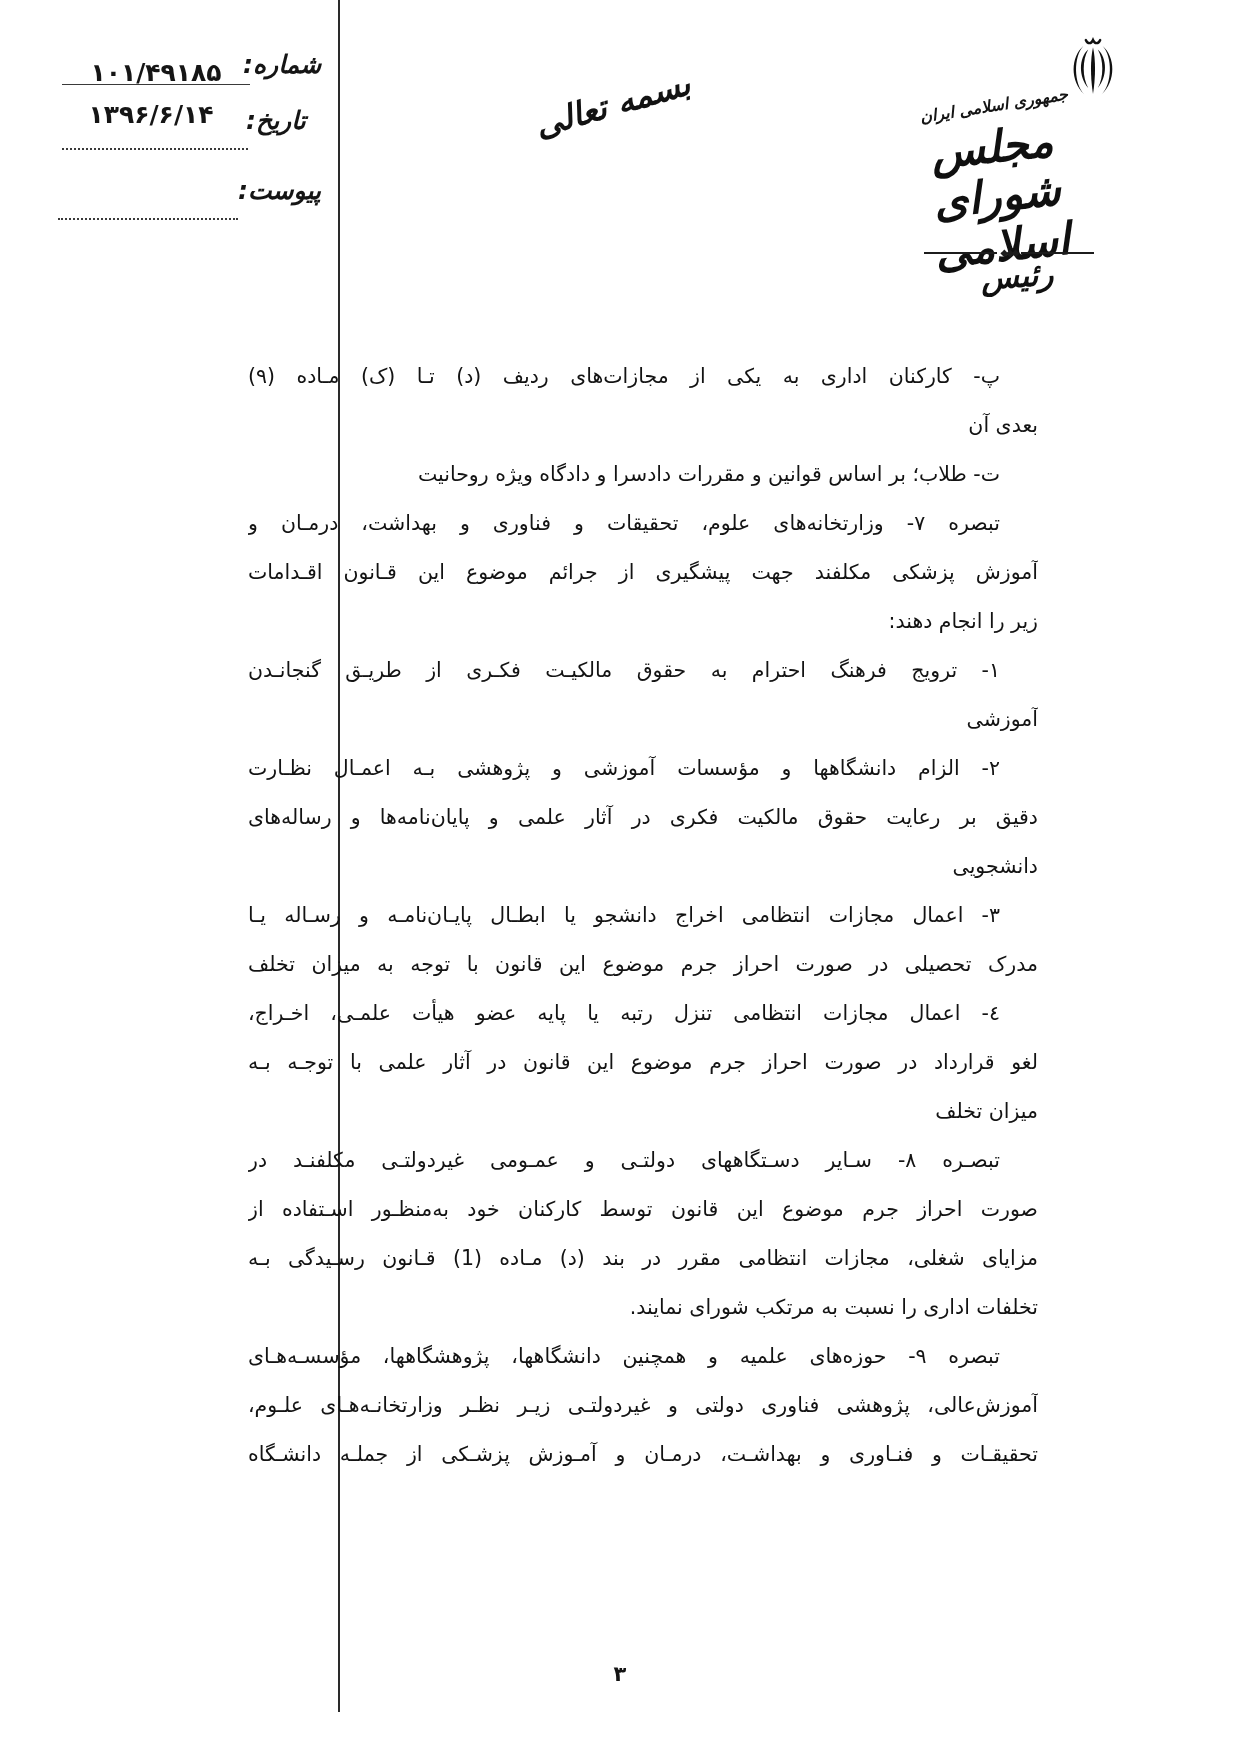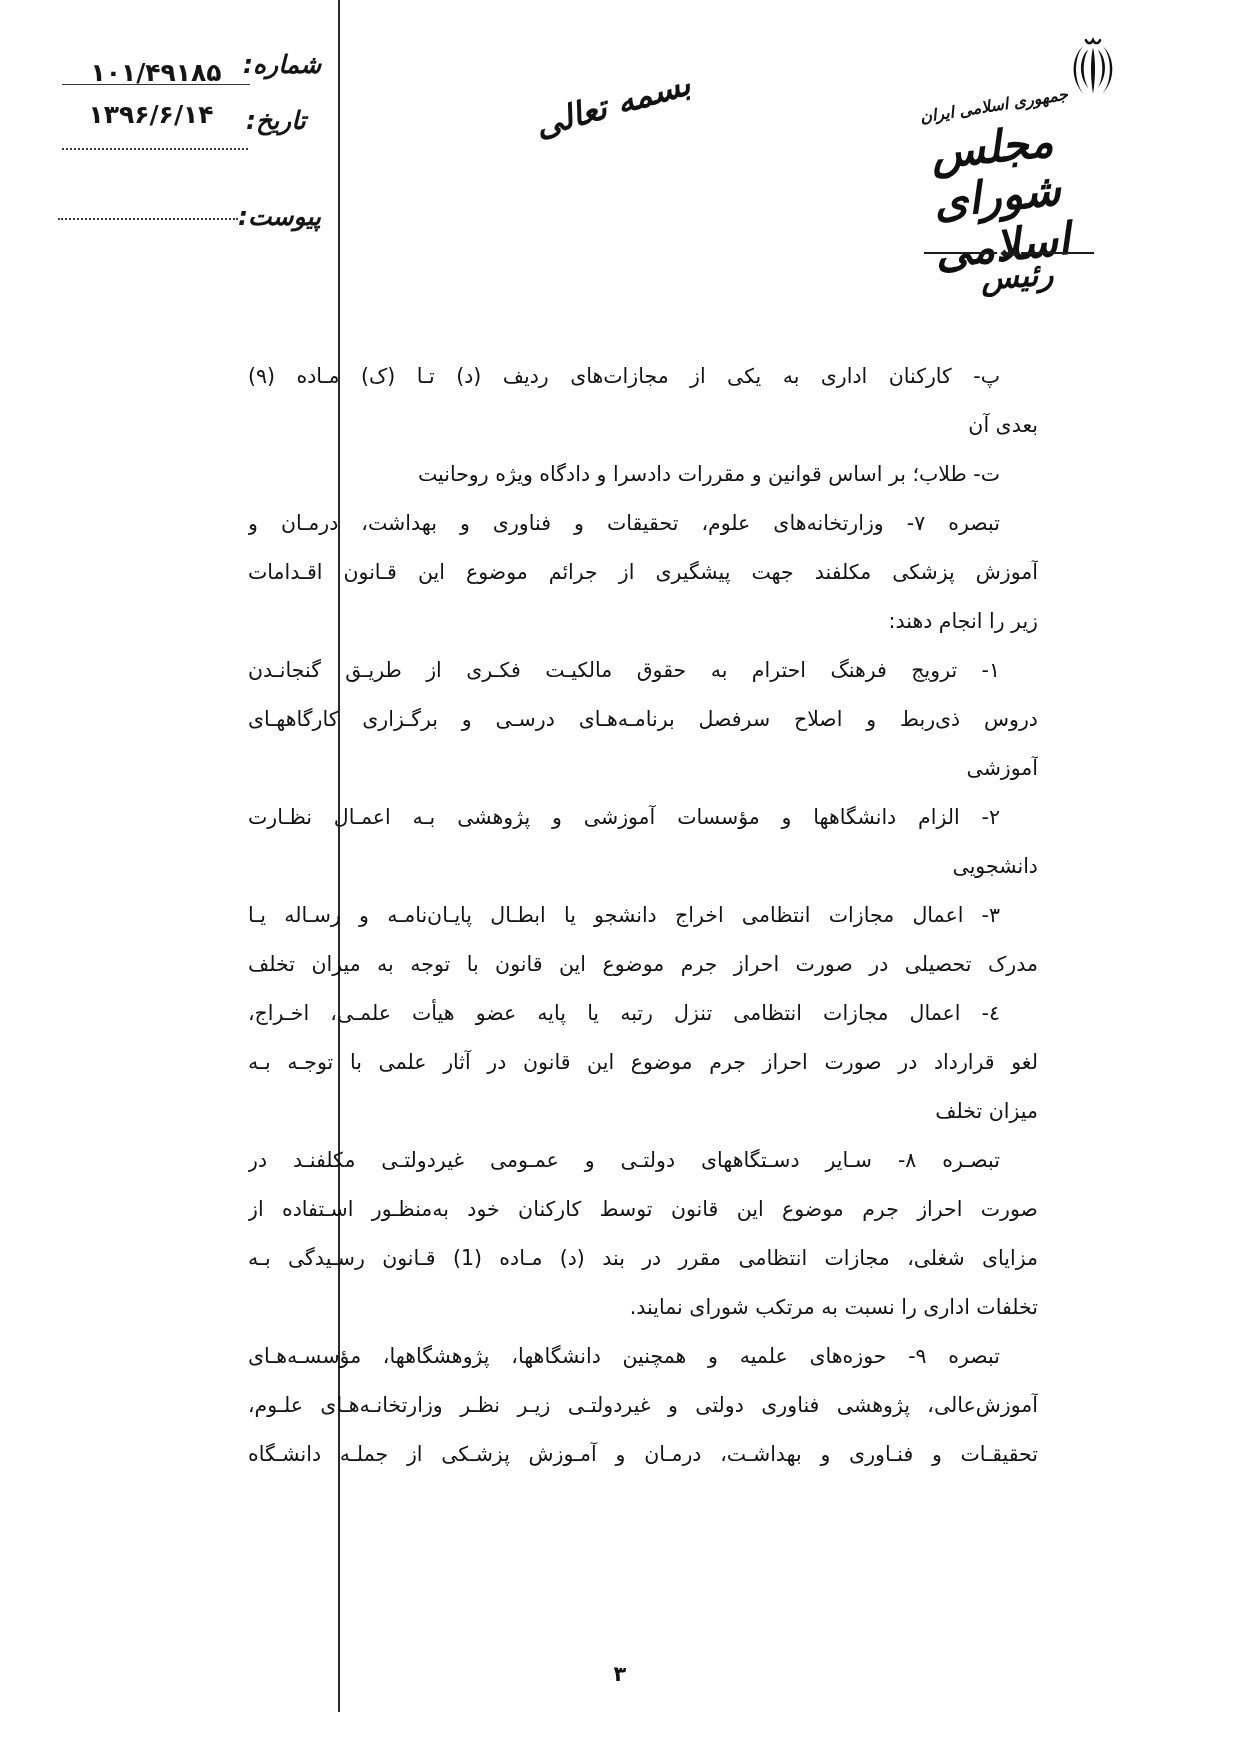--- a/index.html
+++ b/index.html
@@ -96,21 +96,21 @@
   <div class="vrule"></div>
 
   <div class="lh-label" style="left:243px;top:52px;">شماره:</div>
   <div class="lh-num" style="left:66px;top:58px;width:180px;">۱۰۱/۴۹۱۸۵</div>
   <div class="lh-line" style="left:62px;top:84px;width:188px;"></div>
 
   <div class="lh-label" style="left:246px;top:108px;">تاریخ:</div>
   <div class="lh-num" style="left:66px;top:100px;width:170px;">۱۳۹۶/۶/۱۴</div>
   <div class="lh-line dotted" style="left:62px;top:148px;width:186px;"></div>
 
-  <div class="lh-label" style="left:238px;top:204px;">پیوست:</div>
+  <div class="lh-label" style="left:238px;top:178px;">پیوست:</div>
   <div class="lh-line dotted" style="left:58px;top:218px;width:180px;"></div>
 
   <div class="bismillah">بسمه تعالی</div>
 
   <div class="emblem">
     <svg viewBox="0 0 90 110" width="60" height="66" xmlns="http://www.w3.org/2000/svg">
       <path d="M33 10 c3 7 9 7 12 0 c3 7 9 7 12 0" fill="none" stroke="#101010" stroke-width="4" stroke-linecap="round"></path>
       <path d="M45 22 C49.5 42 49.5 72 45 100 C40.5 72 40.5 42 45 22 Z" fill="#101010"></path>
       <path d="M37 26 C21 40 21 72 37 90 C27 73 27 43 37 26 Z" fill="#101010"></path>
       <path d="M53 26 C69 40 69 72 53 90 C63 73 63 43 53 26 Z" fill="#101010"></path>
@@ -131,23 +131,23 @@
   <div class="president">رئیس</div>
 
   <div class="body-block" id="body-lines">
       <div class="line j ind">پ- کارکنان اداری به یکی از مجازات‌های ردیف (د) تـا (ک) مـاده (۹)</div>
       <div class="line">بعدی آن</div>
       <div class="line ind">ت- طلاب؛ بر اساس قوانین و مقررات دادسرا و دادگاه ویژه روحانیت</div>
       <div class="line j ind">تبصره ۷- وزارتخانه‌های علوم، تحقیقات و فناوری و بهداشت، درمـان و</div>
       <div class="line j">آموزش پزشکی مکلفند جهت پیشگیری از جرائم موضوع این قـانون اقـدامات</div>
       <div class="line">زیر را انجام دهند:</div>
       <div class="line j ind">۱- ترویج فرهنگ احترام به حقوق مالکیـت فکـری از طریـق گنجانـدن</div>
-      <div class="line j">دروس ذی‌ربط و اصلاح سرفصل برنامـه‌هـای درسـی و برگـزاری کارگاههـای</div>
       <div class="line">آموزشی</div>
       <div class="line j ind">۲- الزام دانشگاهها و مؤسسات آموزشی و پژوهشی بـه اعمـال نظـارت</div>
+      <div class="line j">دقیق بر رعایت حقوق مالکیت فکری در آثار علمی و پایان‌نامه‌ها و رساله‌های</div>
       <div class="line">دانشجویی</div>
       <div class="line j ind">۳- اعمال مجازات انتظامی اخراج دانشجو یا ابطـال پایـان‌نامـه و رسـاله یـا</div>
       <div class="line j">مدرک تحصیلی در صورت احراز جرم موضوع این قانون با توجه به میزان تخلف</div>
       <div class="line j ind">٤- اعمال مجازات انتظامی تنزل رتبه یا پایه عضو هیأت علمـی، اخـراج،</div>
       <div class="line j">لغو قرارداد در صورت احراز جرم موضوع این قانون در آثار علمی با توجـه بـه</div>
       <div class="line">میزان تخلف</div>
       <div class="line j ind">تبصـره ۸- سـایر دسـتگاههای دولتـی و عمـومی غیردولتـی مکلفنـد در</div>
       <div class="line j">صورت احراز جرم موضوع این قانون توسط کارکنان خود به‌منظـور اسـتفاده از</div>
       <div class="line j">مزایای شغلی، مجازات انتظامی مقرر در بند (د) مـاده (1) قـانون رسـیدگی بـه</div>
       <div class="line">تخلفات اداری را نسبت به مرتکب شورای نمایند.</div>

